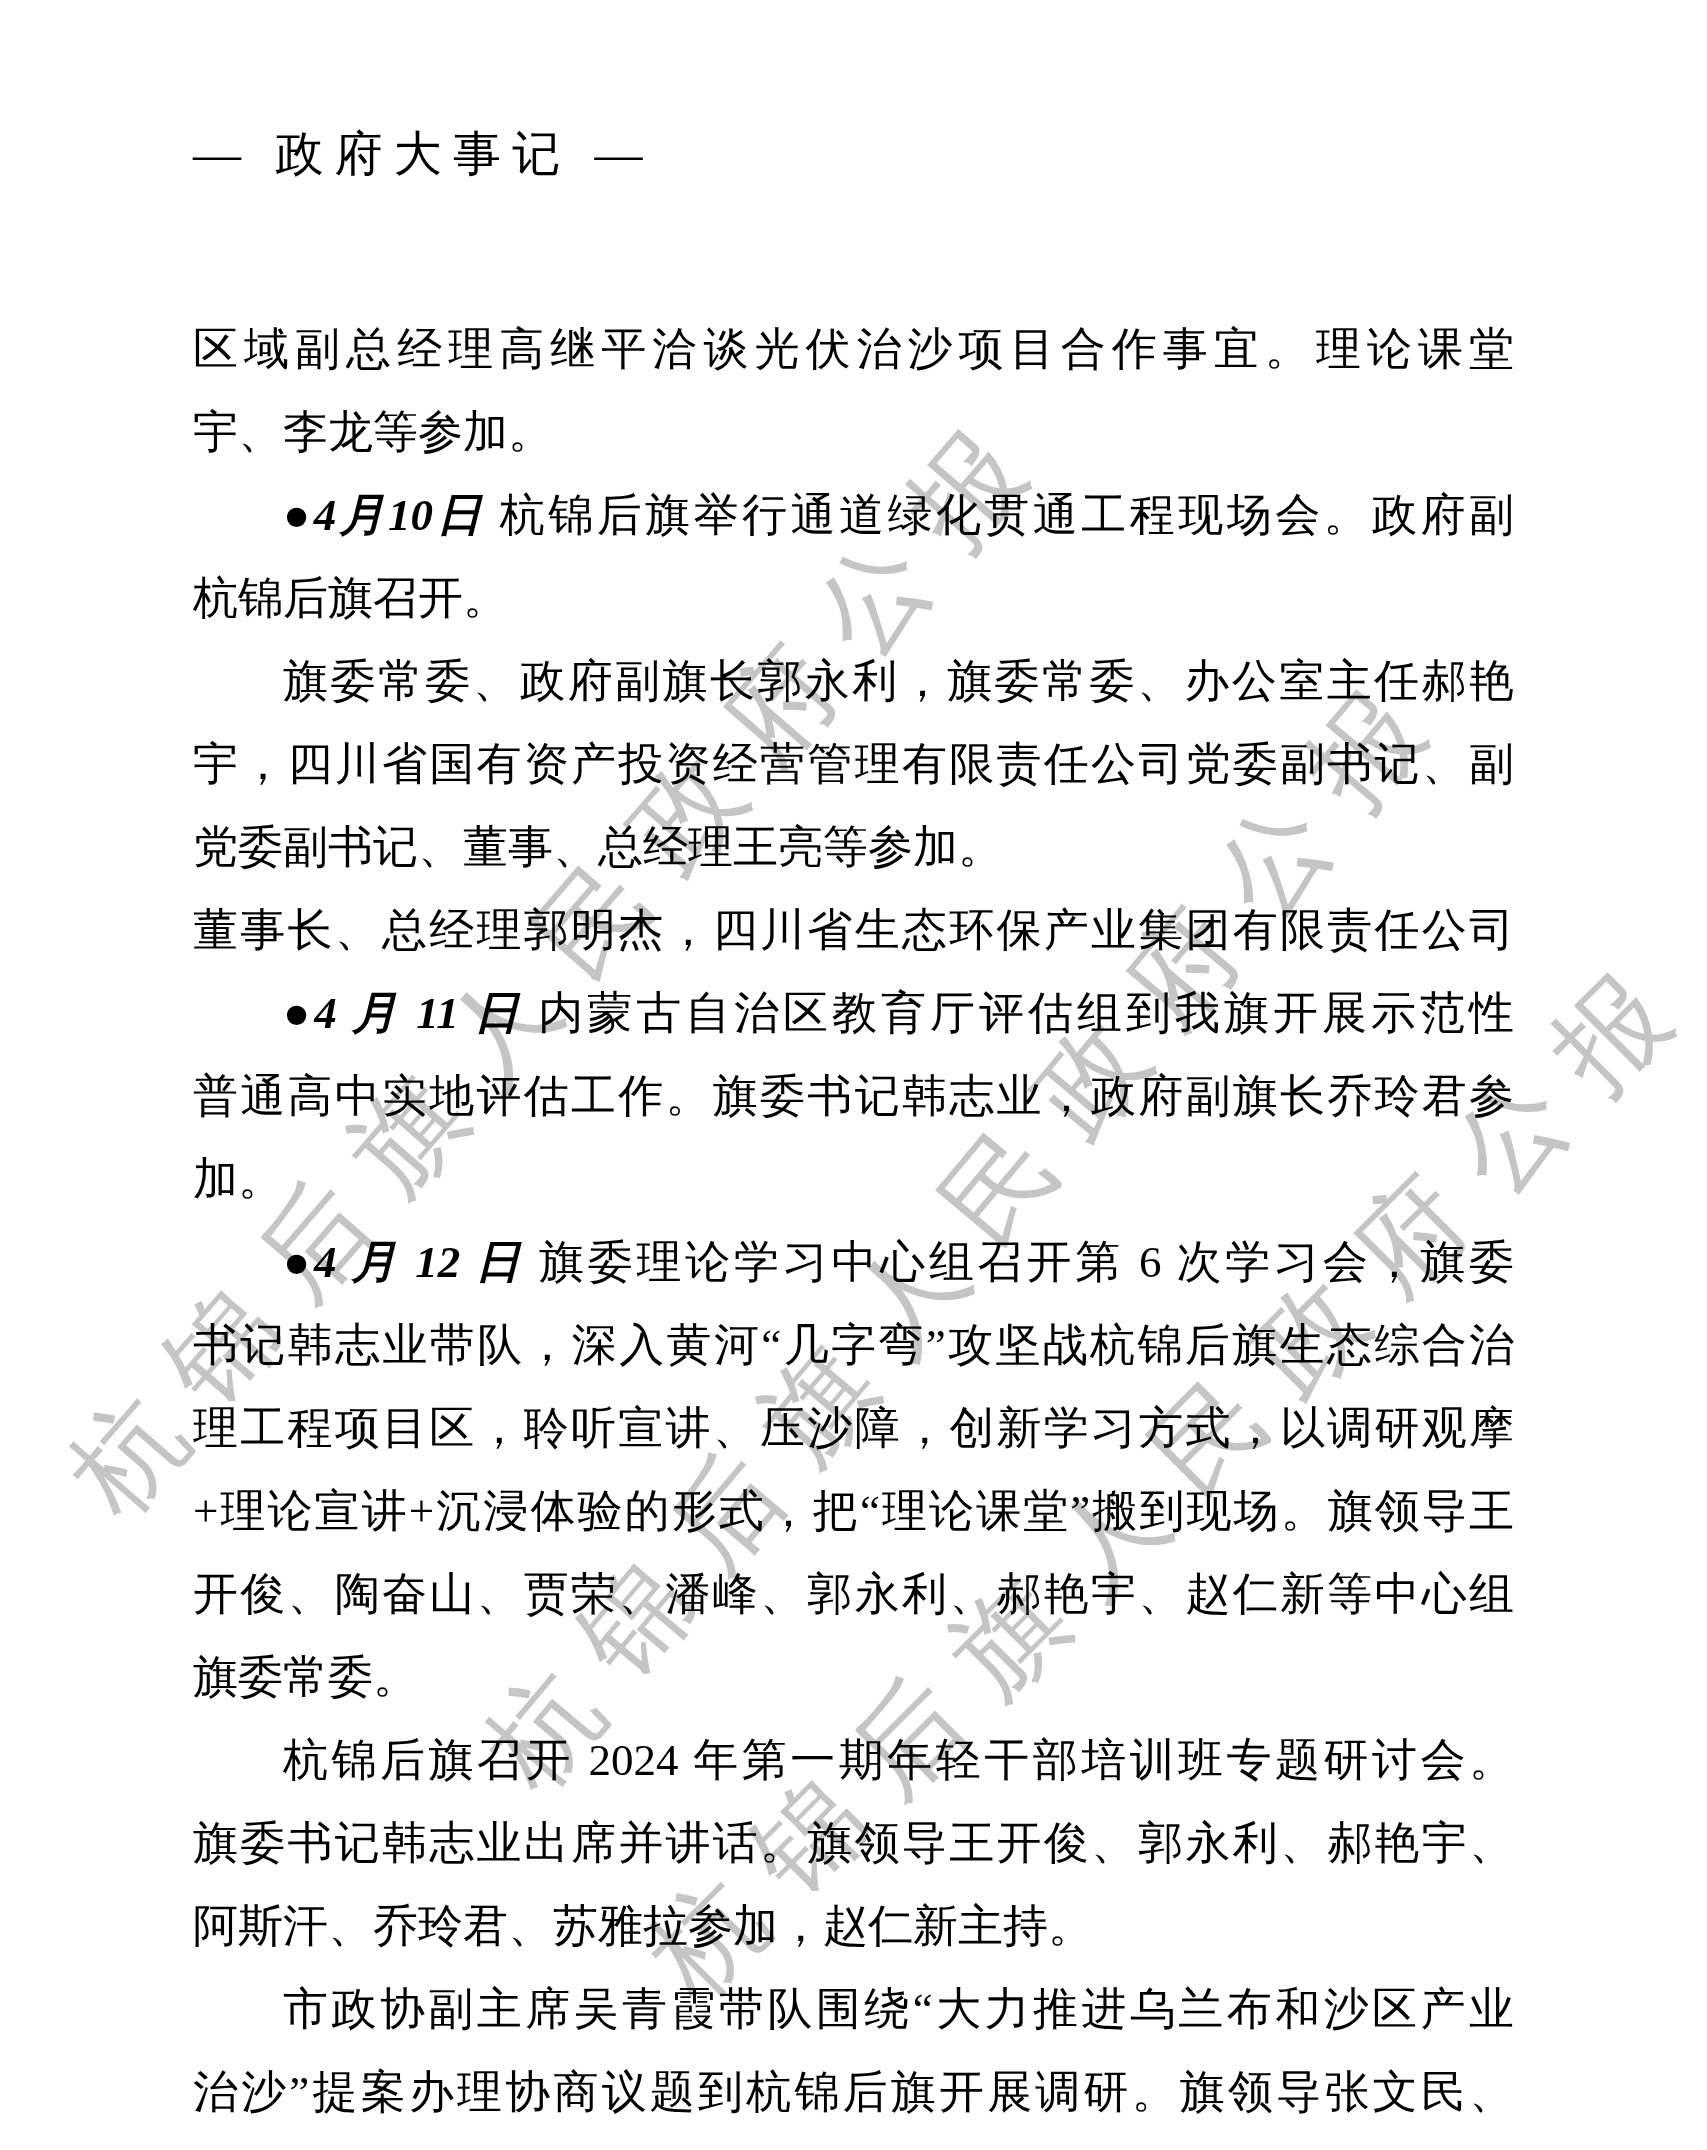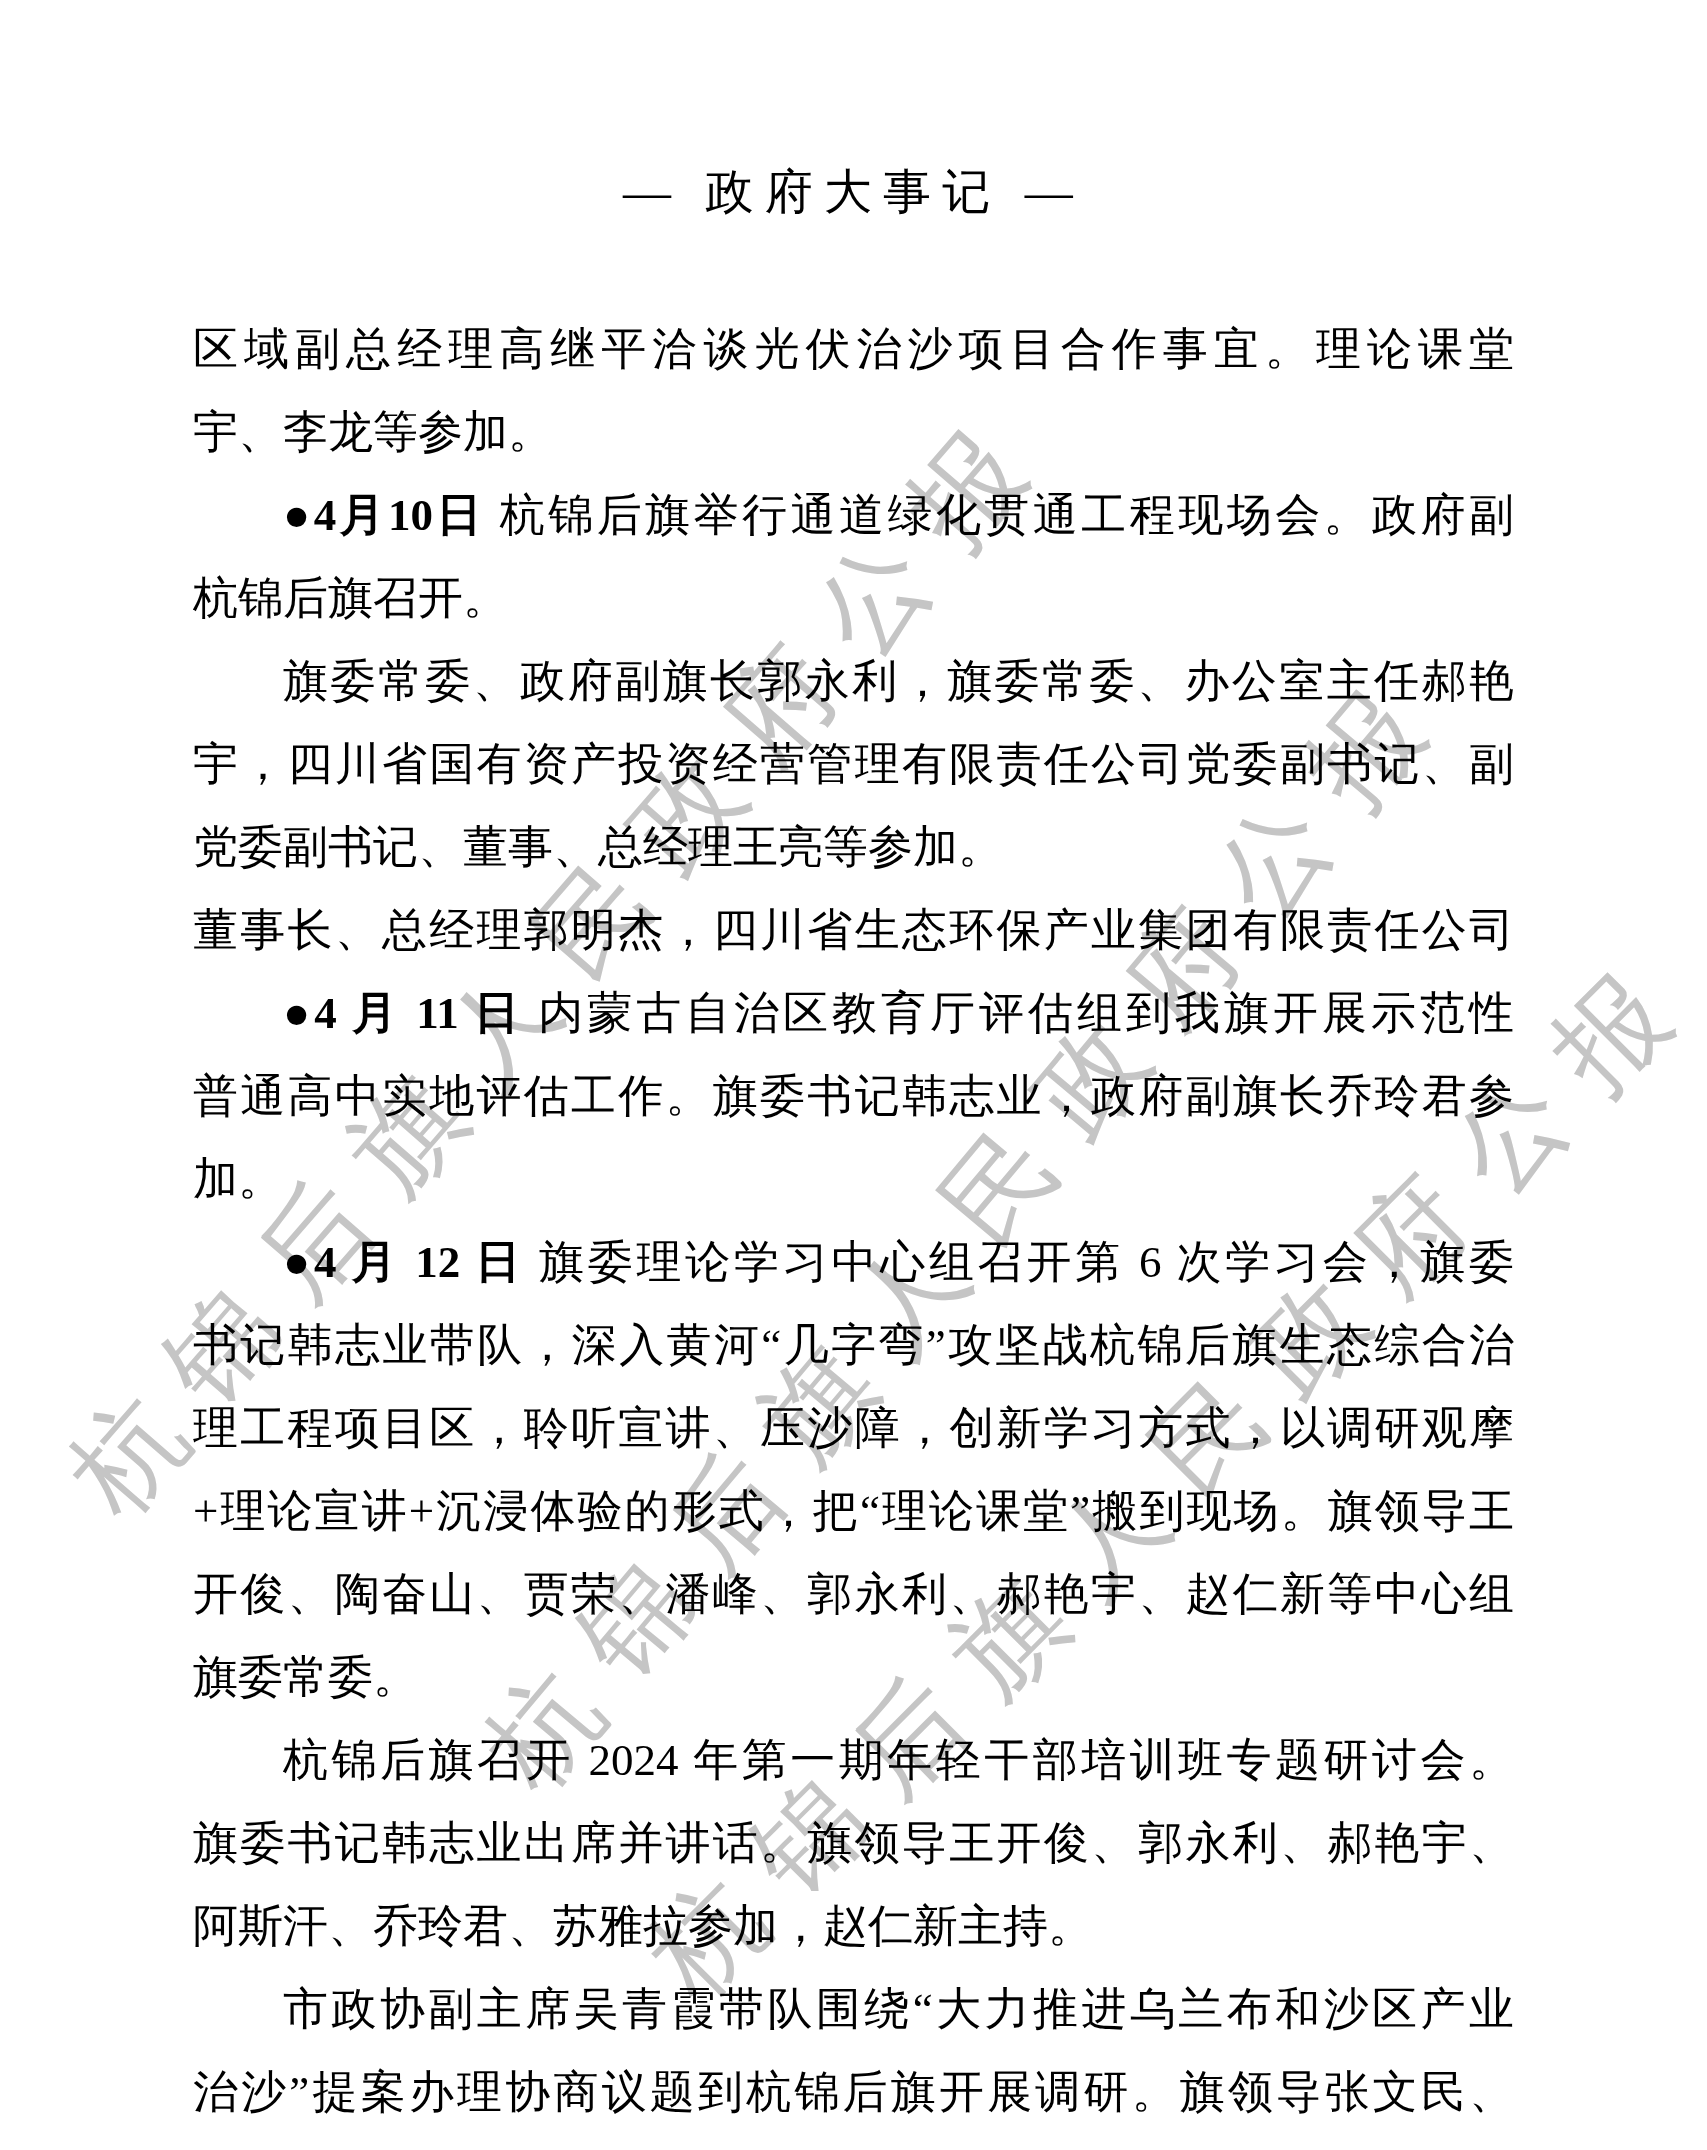--- a/index.html
+++ b/index.html
@@ -27,45 +27,43 @@
   .wm1 { left: 559px; top: 961px; transform: translate(-50%,-50%) rotate(-49deg); }
   .wm2 { left: 966px; top: 1228px; transform: translate(-50%,-50%) rotate(-50deg); }
   .wm3 { left: 1172px; top: 1475px; transform: translate(-50%,-50%) rotate(-45deg); }
   
   .header {
     position: absolute;
     z-index: 1;
     left: 193px;
     width: 1321px;
     top: 124px;
-    text-align: center;
     font-size: 48px;
     letter-spacing: 11.2px;
     line-height: 60px;
-    margin-top: 38px;
   }
   
   .body {
     position: absolute;
     z-index: 1;
     left: 193px;
     top: 308px;
     width: 1321px;
   }
   .line {
     height: 83px;
     line-height: 83px;
     font-size: 45px;
     text-align: justify;
     text-align-last: justify;
     overflow: hidden;
   }
   .line.end { text-align-last: left; }
   .line.indent { padding-left: 90px; }
-  .b { font-weight: 700; }
+  .b { font-weight: 700; font-style: italic; }
 </style>
 </head>
 <body>
 
 <div class="page">
 
   <div class="wm wm1">杭锦后旗人民政府公报</div>
   <div class="wm wm2">杭锦后旗人民政府公报</div>
   <div class="wm wm3">杭锦后旗人民政府公报</div>
 

